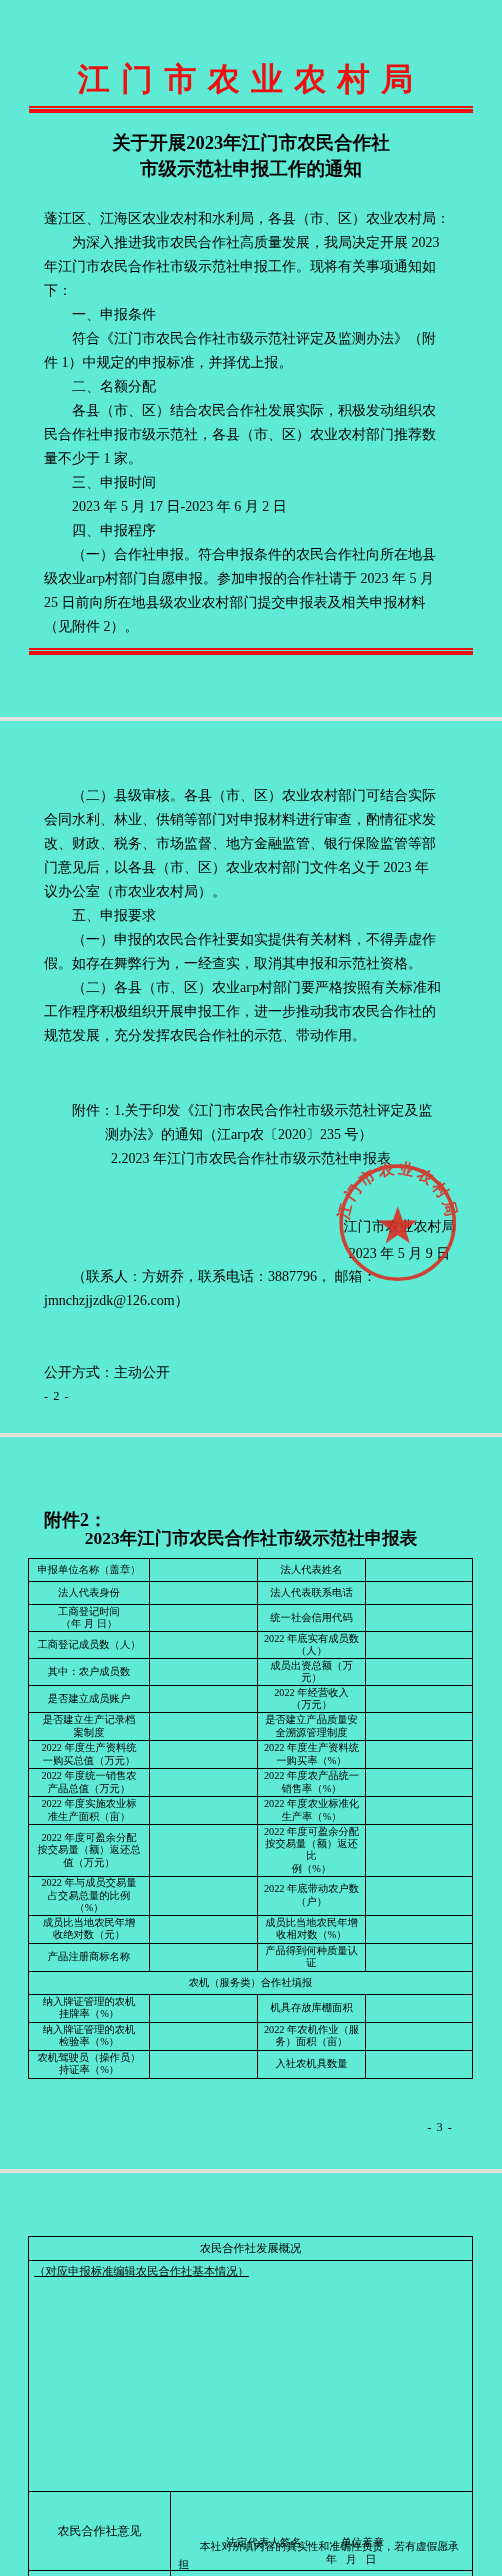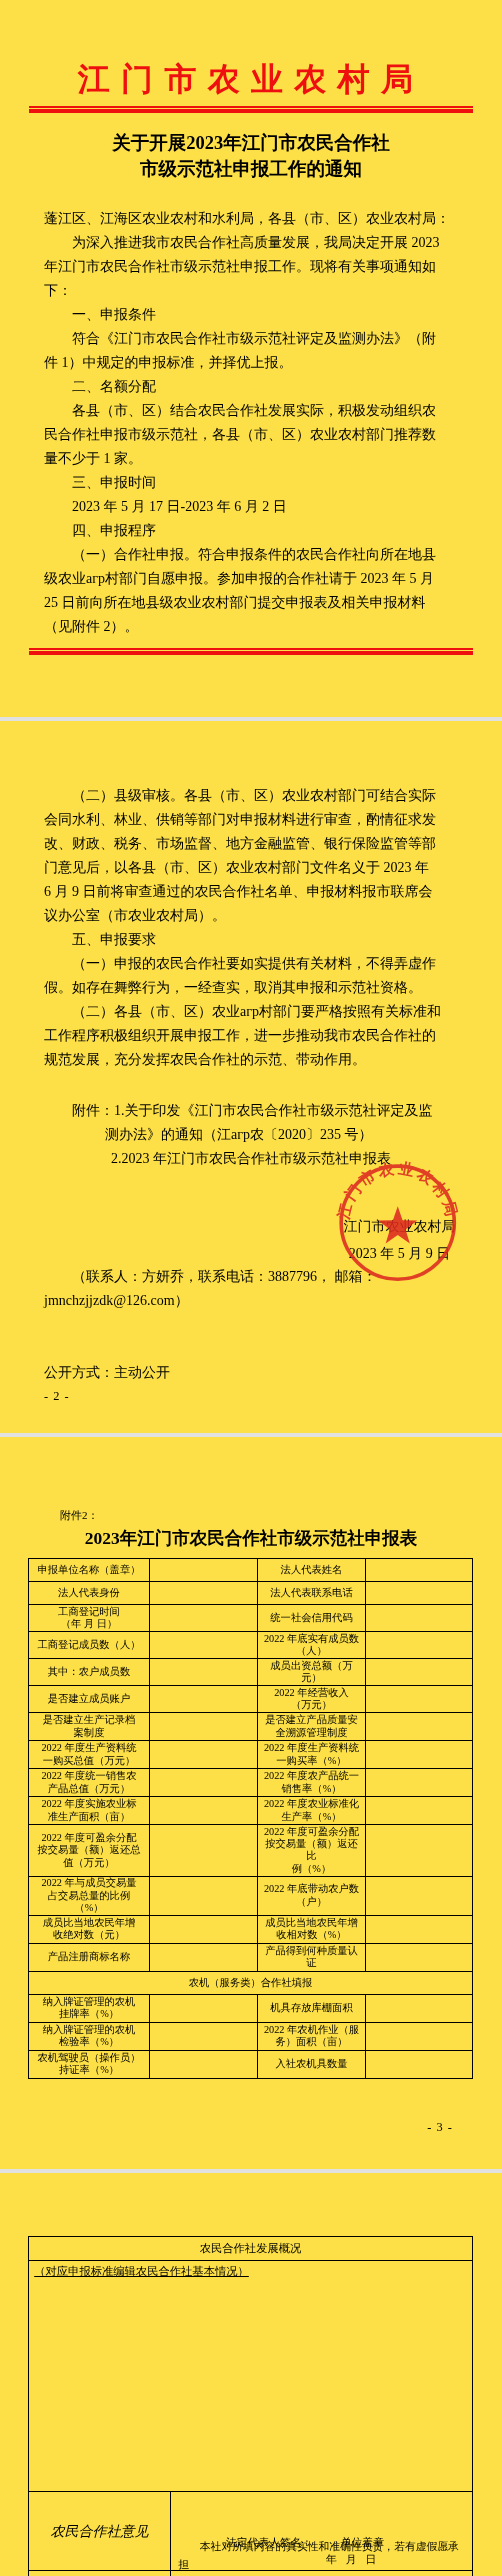--- a/index.html
+++ b/index.html
@@ -1,53 +1,53 @@
 <!DOCTYPE html>
 <html style="font-size:8.2px"><head>
 <meta charset="utf-8">
 <style>
   html,body{margin:0;padding:0;background:#ffffff;}
   body{width:502px;font-family:"Liberation Serif","DejaVu Serif",serif;color:#000;}
-  .page{position:relative;width:502px;background:#fde047;overflow:hidden;}
+  .page{position:relative;width:502px;background:#5eead4;overflow:hidden;}
   .sep{width:502px;height:4.1px;background:#e1e1e1;}
   
   .agency{position:absolute;top:58px;left:0;width:502px;text-align:center;
           font-size:32px;font-weight:bold;color:#ee0f0f;letter-spacing:11.3px;white-space:nowrap;}
   .redline{position:absolute;left:29px;width:444px;background:#ee0f0f;}
   .doc-title{position:absolute;left:0;width:502px;text-align:center;
              font-size:18.5px;font-weight:bold;line-height:26px;}
   .blk{position:absolute;left:44px;width:415px;}
   .ln{height:24px;line-height:24px;font-size:14px;white-space:nowrap;}
   .ind{padding-left:28px;}
   .b{font-weight:normal;}
   .pad118{padding-left:61px;}
   .pad130{padding-left:67px;}
   .signer{position:absolute;top:497px;left:325px;width:149px;text-align:center;
           font-size:14px;white-space:nowrap;}
   .signdate{position:absolute;top:524px;left:325px;width:149px;text-align:center;
           font-size:14px;white-space:nowrap;}
   .seal{position:absolute;top:439px;left:335px;opacity:.88;}
   .pageno{position:absolute;font-size:12.4px;letter-spacing:1px;white-space:nowrap;}
   
-  .annex-label{position:absolute;top:71px;left:60px;font-size:11px;font-weight:normal;}
+  .annex-label{position:absolute;top:71px;left:44px;font-size:18px;font-weight:bold;}
   .form-title{position:absolute;top:89px;left:0;width:502px;text-align:center;
               font-size:17.5px;font-weight:bold;}
   table.form{position:absolute;top:121px;left:28px;width:445px;border-collapse:collapse;
              table-layout:fixed;}
   table.form td{border:1px solid #000;font-size:10.3px;line-height:12.4px;text-align:center;
                 vertical-align:middle;white-space:pre-line;padding:0.5px 2.1px;overflow:hidden;}
   
   .t2{position:absolute;top:63px;left:28px;width:445px;border:1px solid #000;box-sizing:border-box;}
   .t2-head{height:23px;line-height:23px;text-align:center;font-size:11.3px;
            border-bottom:1px solid #000;}
   .t2-body{height:230px;font-size:11.3px;padding:3.1px 5.2px;box-sizing:border-box;text-decoration:underline;}
   .oprow{display:flex;border-top:1px solid #000;}
   .op-label{width:141px;border-right:1px solid #000;display:flex;align-items:center;
-            justify-content:center;text-align:right;font-size:14px;line-height:15.5px;
-            white-space:pre-line;flex:none;font-style:italic;}
+            justify-content:center;text-align:right;font-size:12px;line-height:15.5px;
+            white-space:pre-line;flex:none;}
   .op-content{flex:1;position:relative;padding:5.2px 7.2px 2.1px 7.2px;font-size:10.8px;line-height:18px;}
   .op-ln1{text-indent:21.6px;margin-top:40px;}
   .op-sign{position:absolute;left:29px;bottom:19.6px;white-space:nowrap;margin-left:26px;}
   .op-stamp{position:absolute;left:170px;bottom:19.6px;white-space:nowrap;}
   .op-date{position:absolute;left:155px;bottom:2.1px;white-space:nowrap;letter-spacing:3.1px;}
   .seal-arc-text{font-size:30px;letter-spacing:6px;fill:#dd2b20;font-weight:bold;
                  font-family:"Liberation Serif","DejaVu Serif",serif;}
 </style>
 </head>
 <body>
@@ -85,21 +85,20 @@
 </div>
 
 <div class="sep"></div>
 
 <div class="page" style="height:712px;">
   <div class="blk" style="top:63px;">
     <div class="ln ind"><span class="b">（二）县级审核。</span><span>各县（市、区）农业农村部门可结合实际</span></div>
     <div class="ln">会同水利、林业、供销等部门对申报材料进行审查，酌情征求发</div>
     <div class="ln">改、财政、税务、市场监督、地方金融监管、银行保险监管等部</div>
     <div class="ln">门意见后，以各县（市、区）农业农村部门文件名义于 2023 年</div>
-    <div class="ln">6 月 9 日前将审查通过的农民合作社名单、申报材料报市联席会</div>
     <div class="ln">议办公室（市农业农村局）。</div>
     <div class="ln ind b">五、申报要求</div>
     <div class="ln ind">（一）申报的农民合作社要如实提供有关材料，不得弄虚作</div>
     <div class="ln">假。如存在舞弊行为，一经查实，取消其申报和示范社资格。</div>
     <div class="ln ind">（二）各县（市、区）农业агр村部门要严格按照有关标准和</div>
     <div class="ln">工作程序积极组织开展申报工作，进一步推动我市农民合作社的</div>
     <div class="ln">规范发展，充分发挥农民合作社的示范、带动作用。</div>
   </div>
   <div class="blk" style="top:378px;">
     <div class="ln ind">附件：1.关于印发《江门市农民合作社市级示范社评定及监</div>

